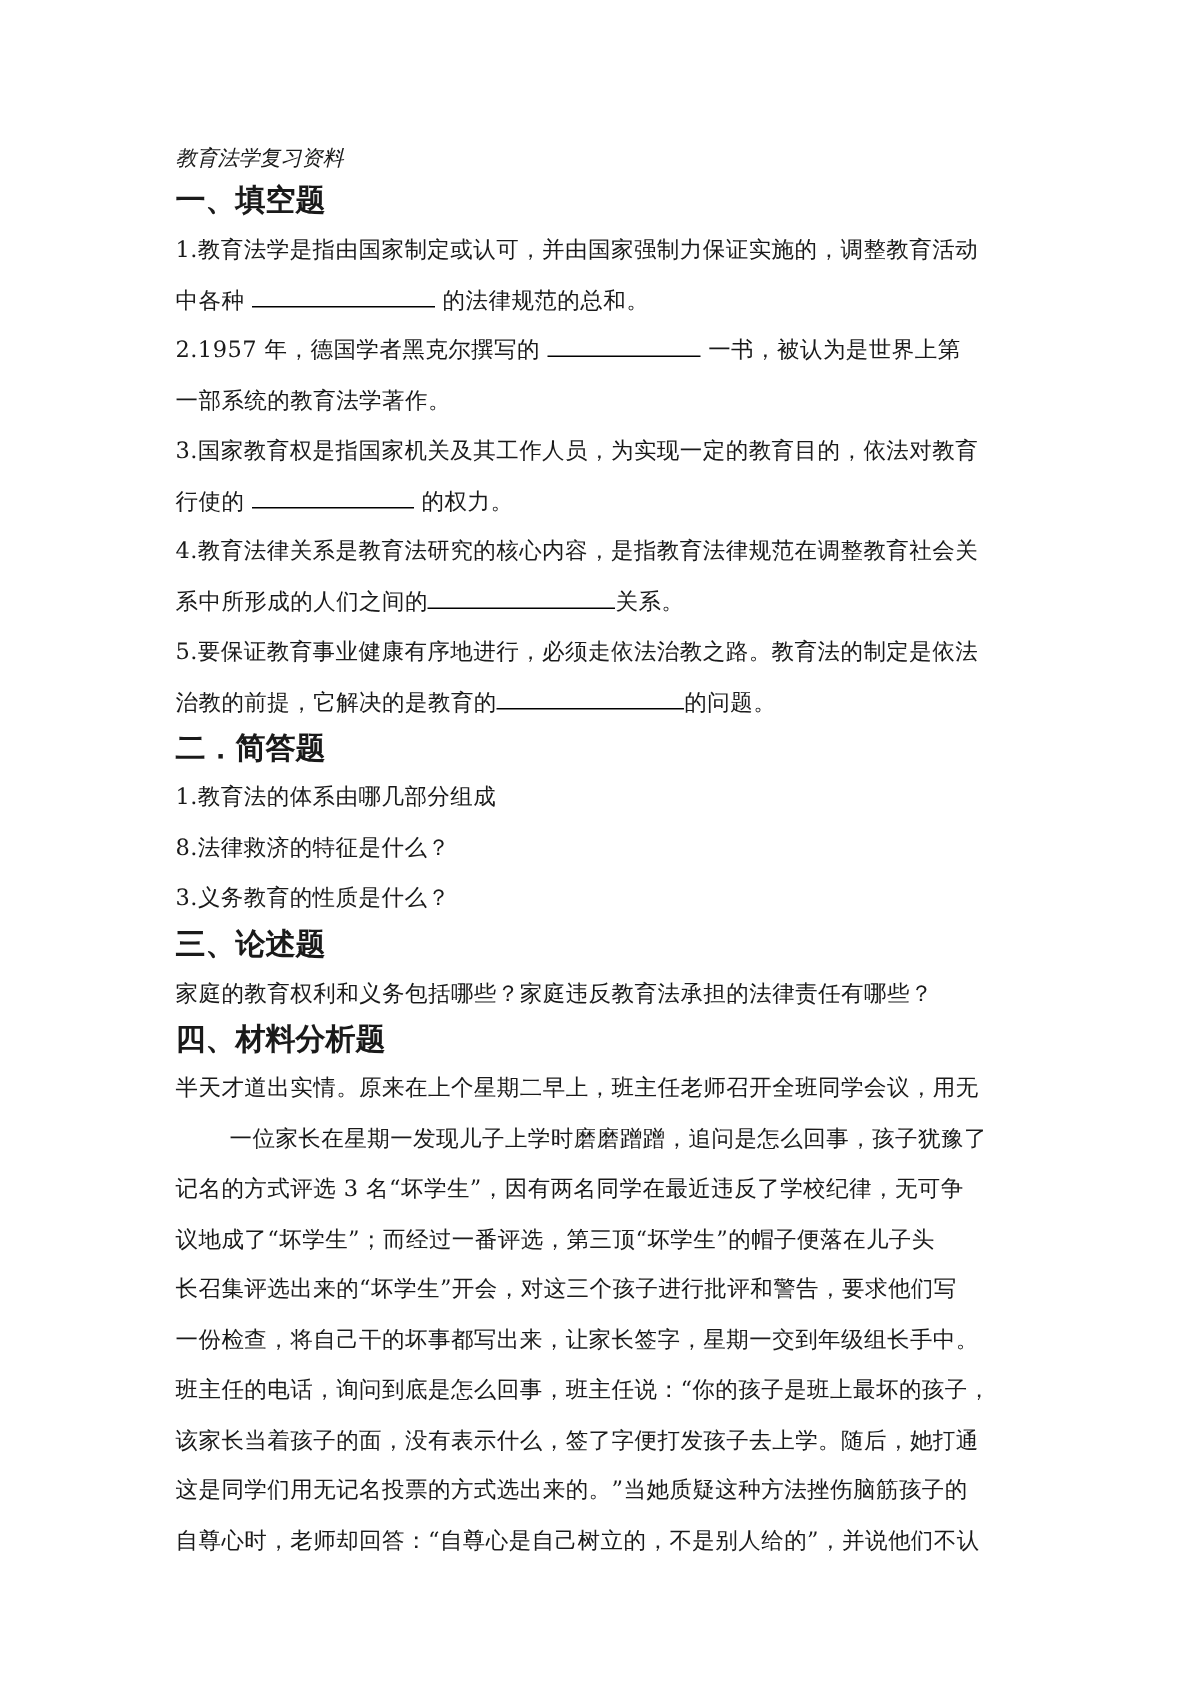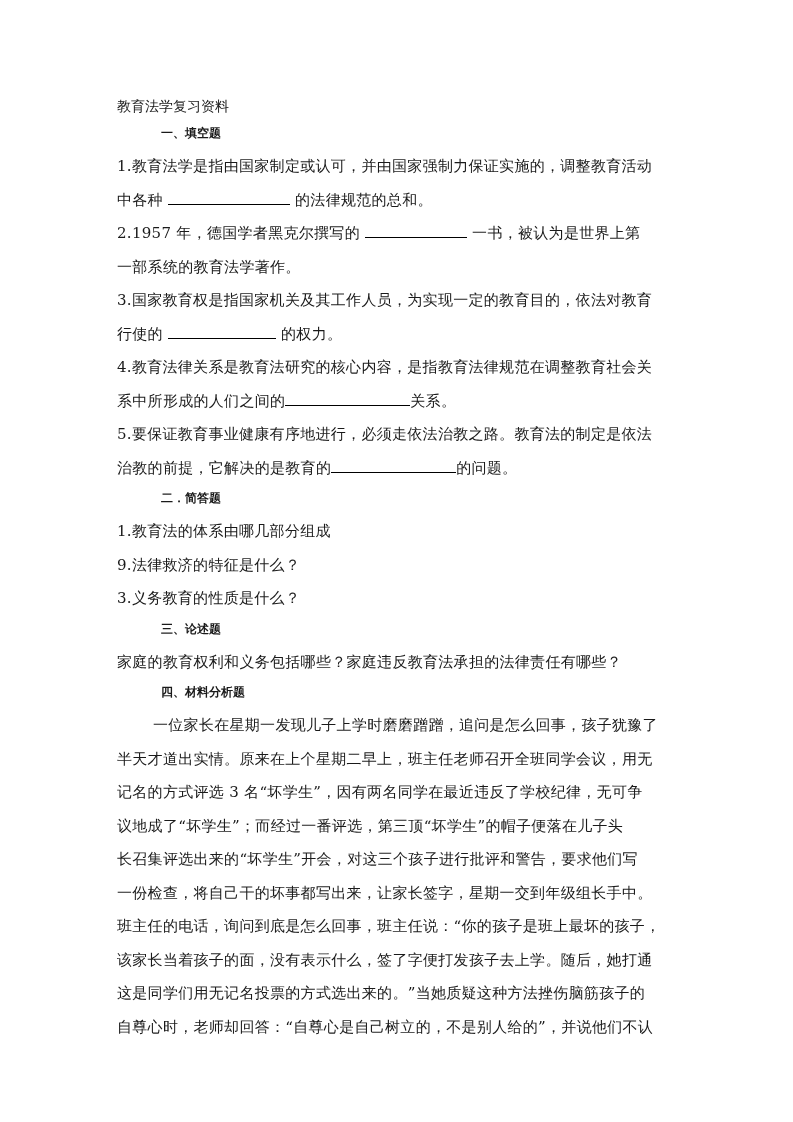--- a/index.html
+++ b/index.html
@@ -1,21 +1,21 @@
 <!DOCTYPE html>
 <html><head>
 <meta charset="utf-8">
 <style>
   html, body { margin: 0; padding: 0; background: #ffffff; }
   body { width: 793px; height: 1122px; position: relative; overflow: hidden;
          font-family: "DejaVu Serif", "Liberation Serif", serif; color: #1a1a1a; }
   .page { position: absolute; left: 117px; top: 92px; width: 563px; }
-  .doc-title { font-size: 14px; line-height: 28px; height: 28px; }
-  .heading { font-size: 12px; font-weight: bold; line-height: 28px; height: 30px;
-             font-family: Liberation Mono, monospace; margin-left: 44px; }
+  .doc-title { font-size: 14px; line-height: 28px; height: 28px; font-style: italic; }
+  .heading { font-size: 20px; font-weight: bold; line-height: 28px; height: 30px;
+             font-family: Liberation Serif, serif; }
   .para { font-size: 15px; line-height: 33.5px; text-align: justify; letter-spacing: 0.3px; }
   .line { display: block; white-space: nowrap; height: 33.5px; }
   .blank { display: inline-block; border-bottom: 1.3px solid #000; height: 18px; vertical-align: baseline; }
   .indent { padding-left: 36px; }
 </style>
 </head>
 <body>
 
 <div class="page">
   <div class="doc-title">教育法学复习资料</div>
@@ -34,33 +34,33 @@
     <span class="line"><span>4.教育法律关系是教育法研究的核心内容，是指教育法律规范在调整教育社会关</span></span>
     <span class="line"><span>系中所形成的人们之间的</span><span class="blank" style="width:125px"></span><span>关系。</span></span>
 
     <span class="line"><span>5.要保证教育事业健康有序地进行，必须走依法治教之路。教育法的制定是依法</span></span>
     <span class="line"><span>治教的前提，它解决的是教育的</span><span class="blank" style="width:125px"></span><span>的问题。</span></span>
   </div>
 
   <div class="heading">二．简答题</div>
   <div class="para">
     <span class="line">1.教育法的体系由哪几部分组成</span>
-    <span class="line">9.法律救济的特征是什么？</span>
+    <span class="line">8.法律救济的特征是什么？</span>
     <span class="line">3.义务教育的性质是什么？</span>
   </div>
 
   <div class="heading">三、论述题</div>
   <div class="para">
     <span class="line">家庭的教育权利和义务包括哪些？家庭违反教育法承担的法律责任有哪些？</span>
   </div>
 
   <div class="heading">四、材料分析题</div>
   <div class="para">
+    <span class="line">半天才道出实情。原来在上个星期二早上，班主任老师召开全班同学会议，用无</span>
     <span class="line indent">一位家长在星期一发现儿子上学时磨磨蹭蹭，追问是怎么回事，孩子犹豫了</span>
-    <span class="line">半天才道出实情。原来在上个星期二早上，班主任老师召开全班同学会议，用无</span>
     <span class="line">记名的方式评选 3 名“坏学生”，因有两名同学在最近违反了学校纪律，无可争</span>
     <span class="line">议地成了“坏学生”；而经过一番评选，第三顶“坏学生”的帽子便落在儿子头</span>
     <span class="line">长召集评选出来的“坏学生”开会，对这三个孩子进行批评和警告，要求他们写</span>
     <span class="line">一份检查，将自己干的坏事都写出来，让家长签字，星期一交到年级组长手中。</span>
     <span class="line">班主任的电话，询问到底是怎么回事，班主任说：“你的孩子是班上最坏的孩子，</span>
     <span class="line">该家长当着孩子的面，没有表示什么，签了字便打发孩子去上学。随后，她打通</span>
     <span class="line">这是同学们用无记名投票的方式选出来的。”当她质疑这种方法挫伤脑筋孩子的</span>
     <span class="line">自尊心时，老师却回答：“自尊心是自己树立的，不是别人给的”，并说他们不认</span>
   </div>
 </div>

